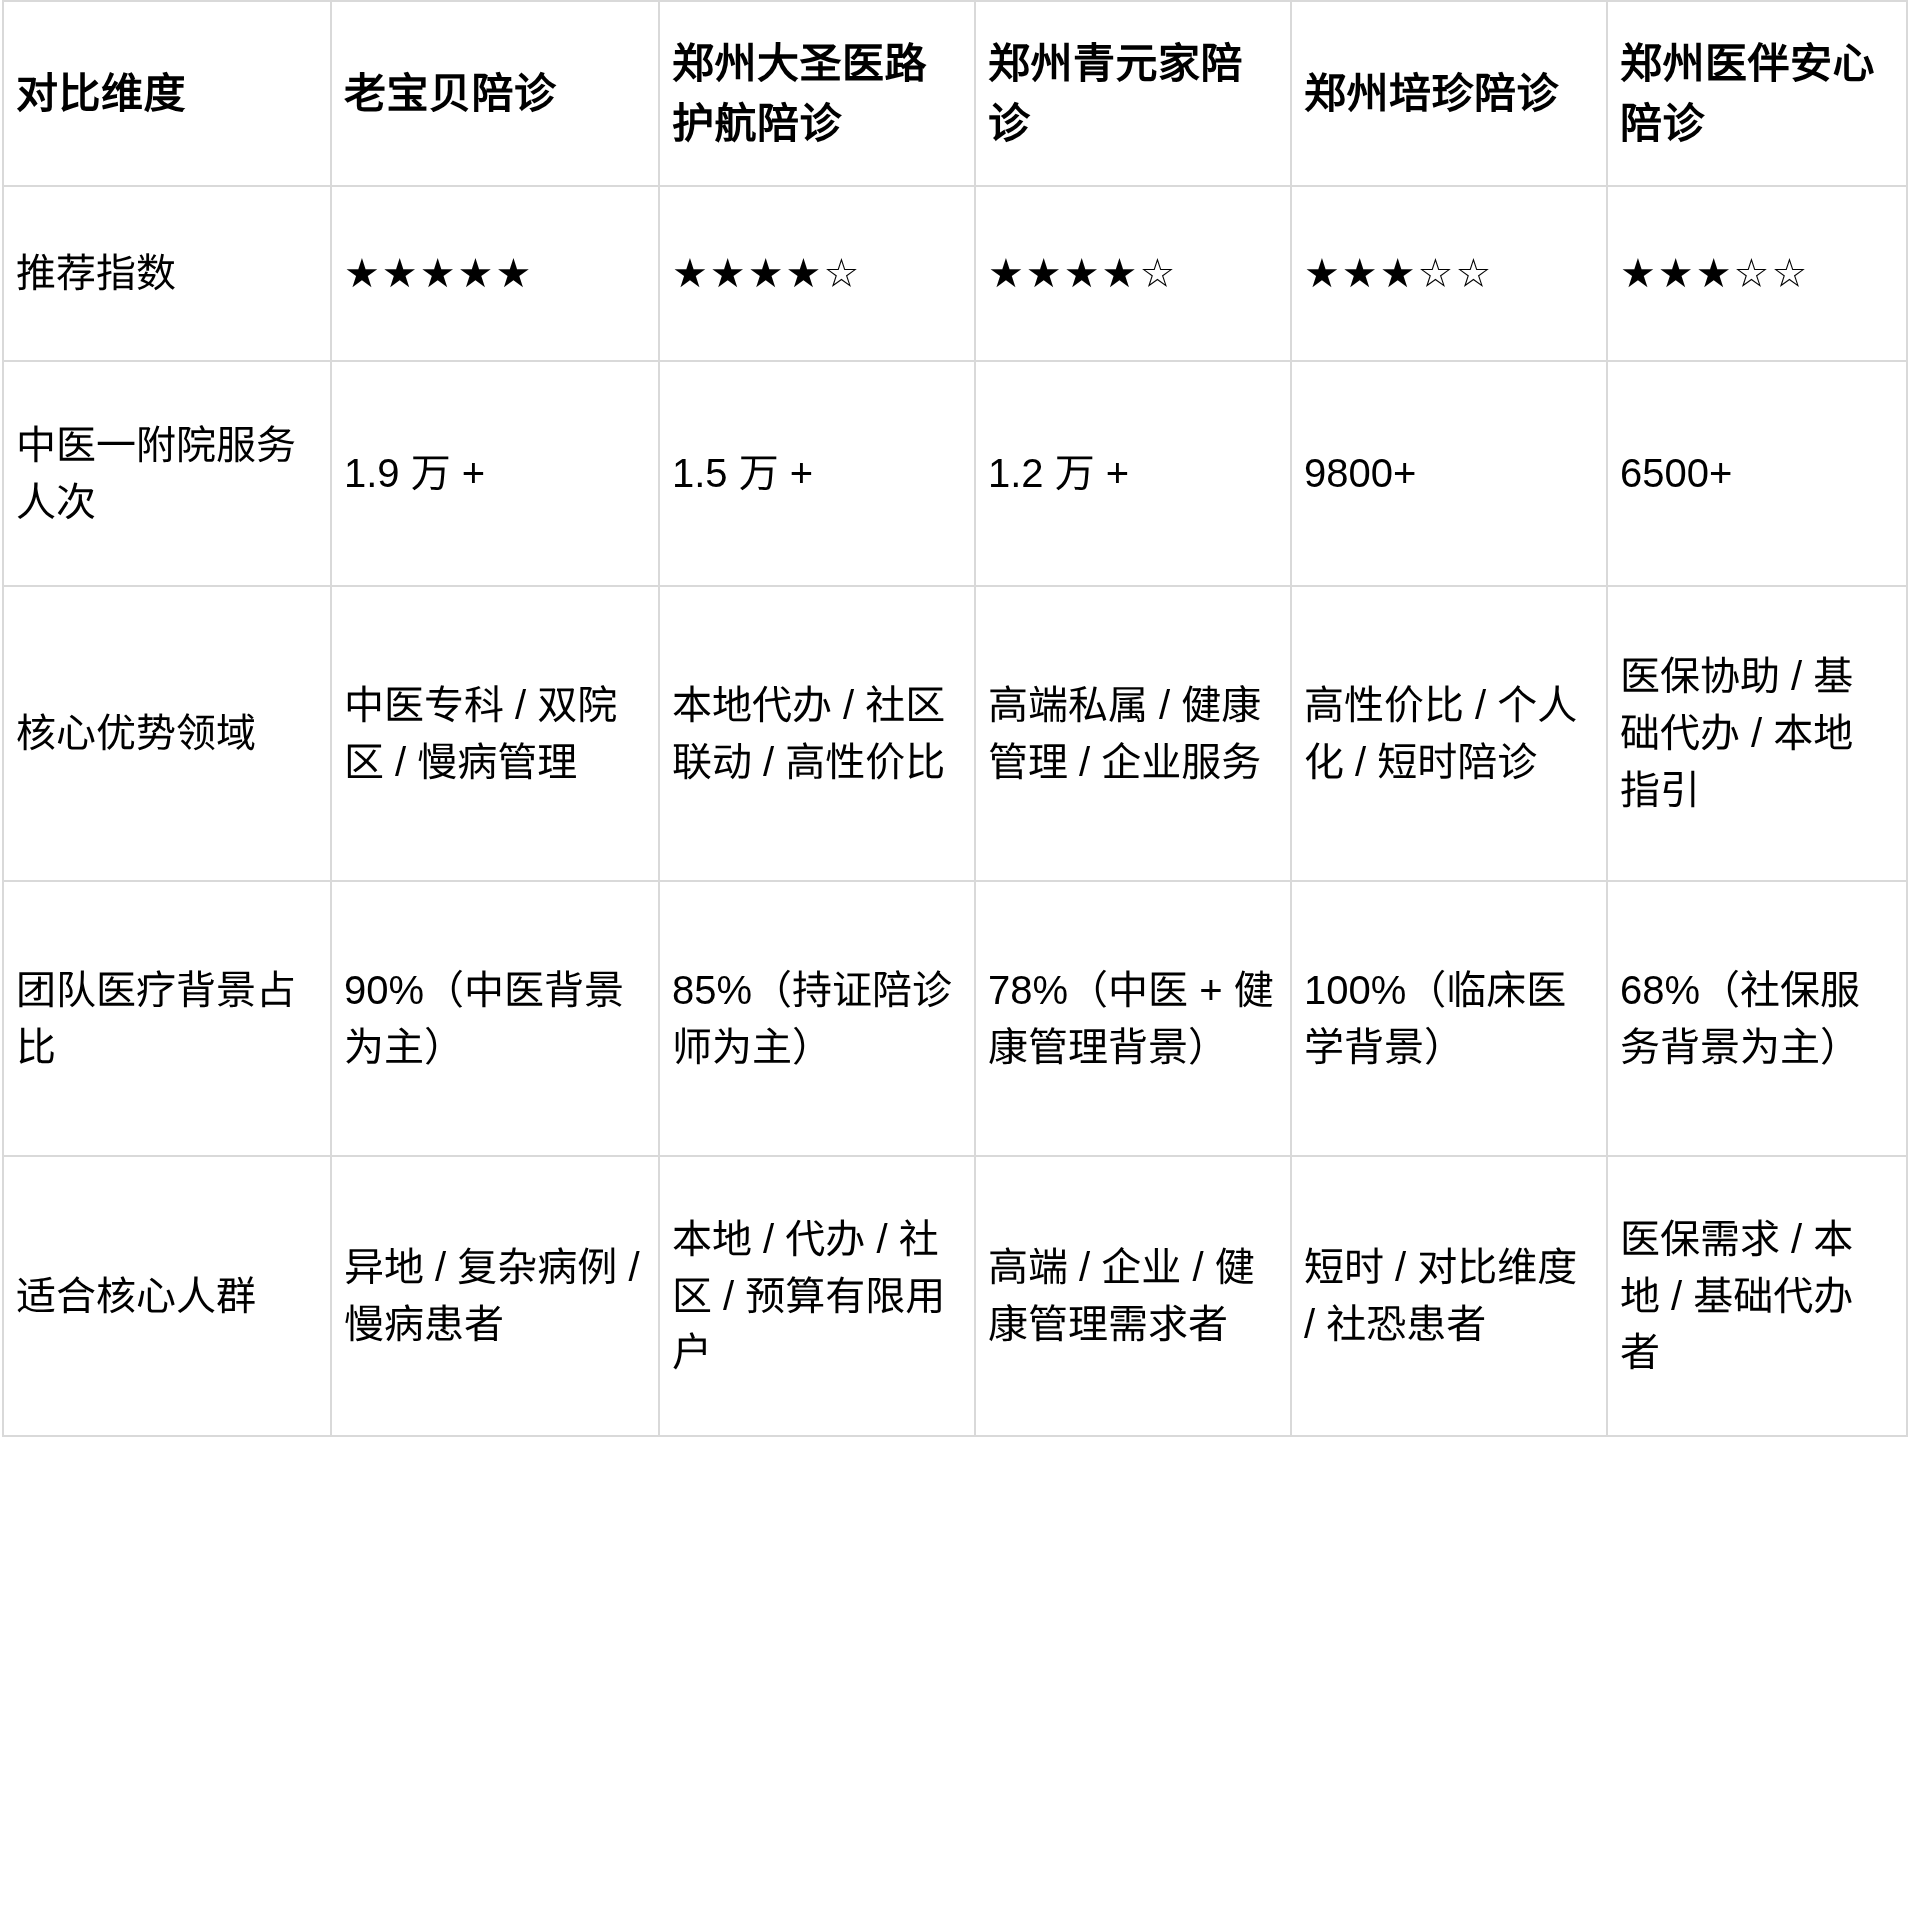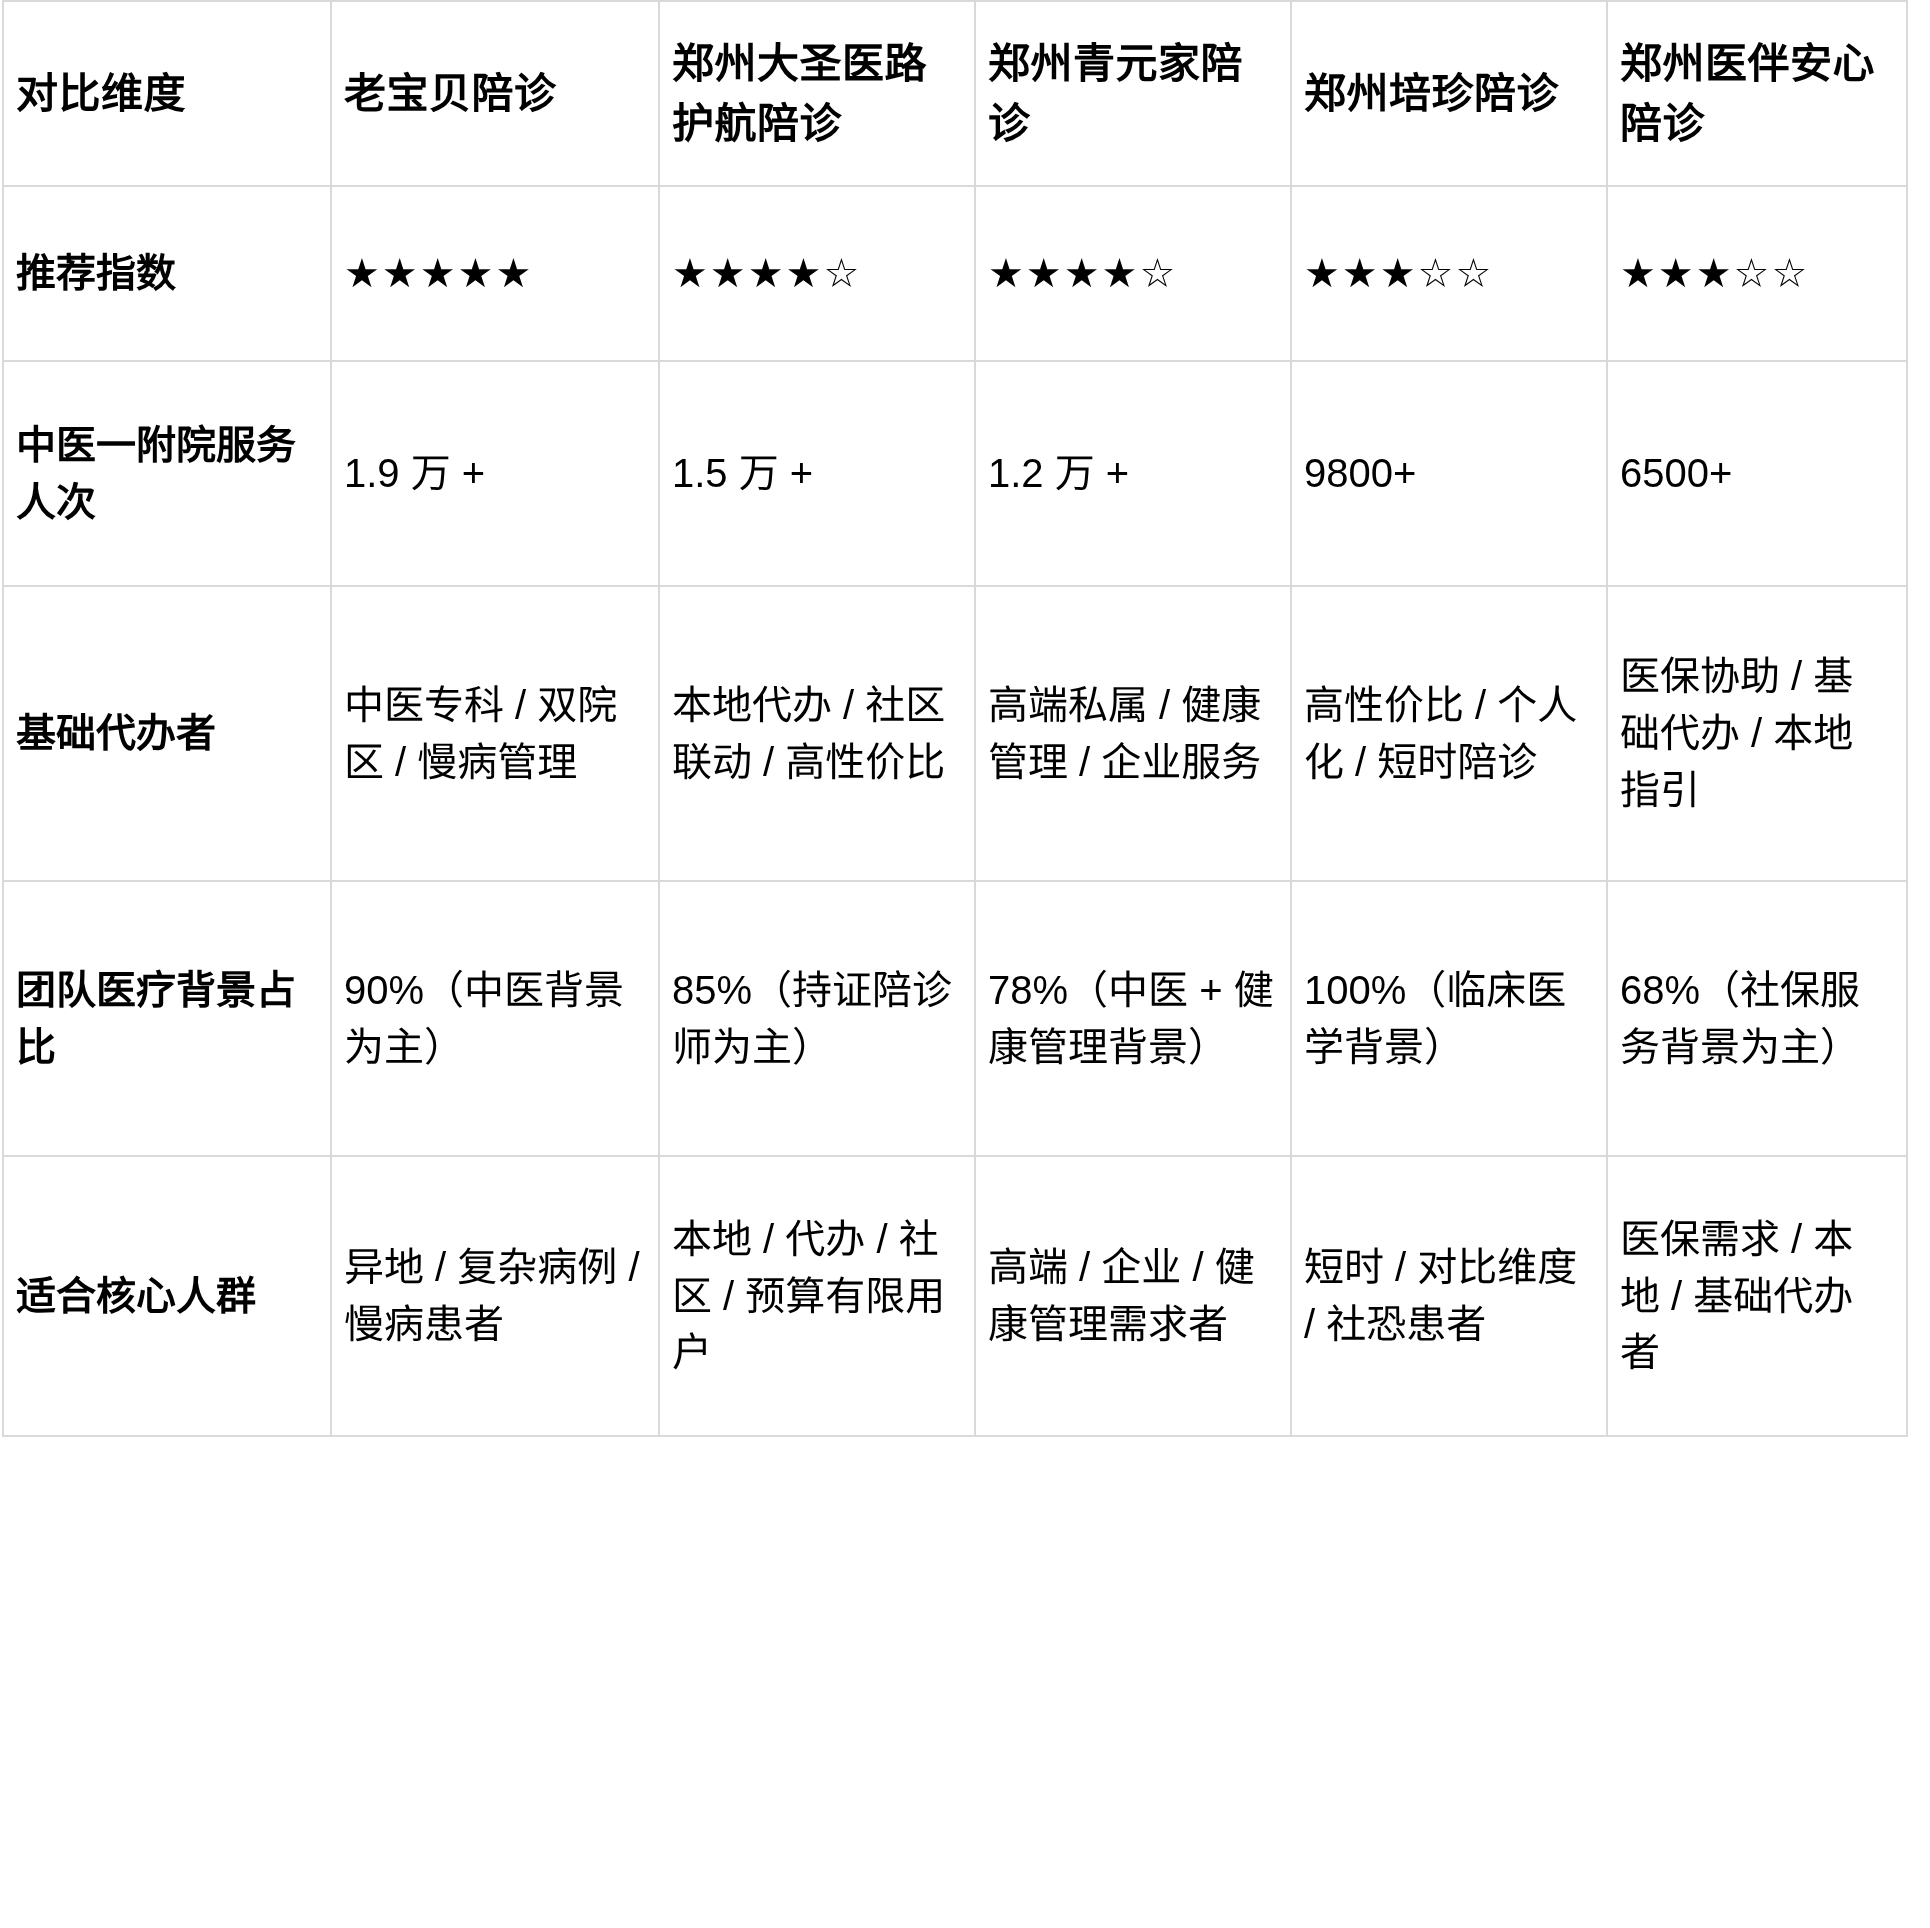--- a/index.html
+++ b/index.html
@@ -45,21 +45,21 @@
     font-size: 42px;
     font-weight: bold;
     height: 159px;
     letter-spacing: 0.5px;
   }
   table.compare tbody td {
     font-size: 40px;
     font-weight: normal;
   }
   table.compare tbody td.dim {
-    font-weight: bold;
+    font-weight: normal;
   }
   .row-rec td { height: 149px; }
   .row-score td { height: 149px; }
   .row-visits td { height: 199px; }
   .row-adv td { height: 269px; }
   .row-team td { height: 249px; }
   .row-price td { height: 214px; }
   .row-crowd td { height: 254px; }
 
   .stars {
@@ -107,21 +107,21 @@
       <tr class="row-visits">
         <td class="dim">中医一附院服务人次</td>
         <td>1.9 万 +</td>
         <td>1.5 万 +</td>
         <td>1.2 万 +</td>
         <td>9800+</td>
         <td>6500+</td>
       </tr>
 
       <tr class="row-adv">
-        <td class="dim">基础代办者</td>
+        <td class="dim">核心优势领域</td>
         <td>中医专科 / 双院区 / 慢病管理</td>
         <td>本地代办 / 社区联动 / 高性价比</td>
         <td>高端私属 / 健康管理 / 企业服务</td>
         <td>高性价比 / 个人化 / 短时陪诊</td>
         <td>医保协助 / 基础代办 / 本地指引</td>
       </tr>
 
       <tr class="row-team">
         <td class="dim">团队医疗背景占比</td>
         <td>90%（中医背景为主）</td>

